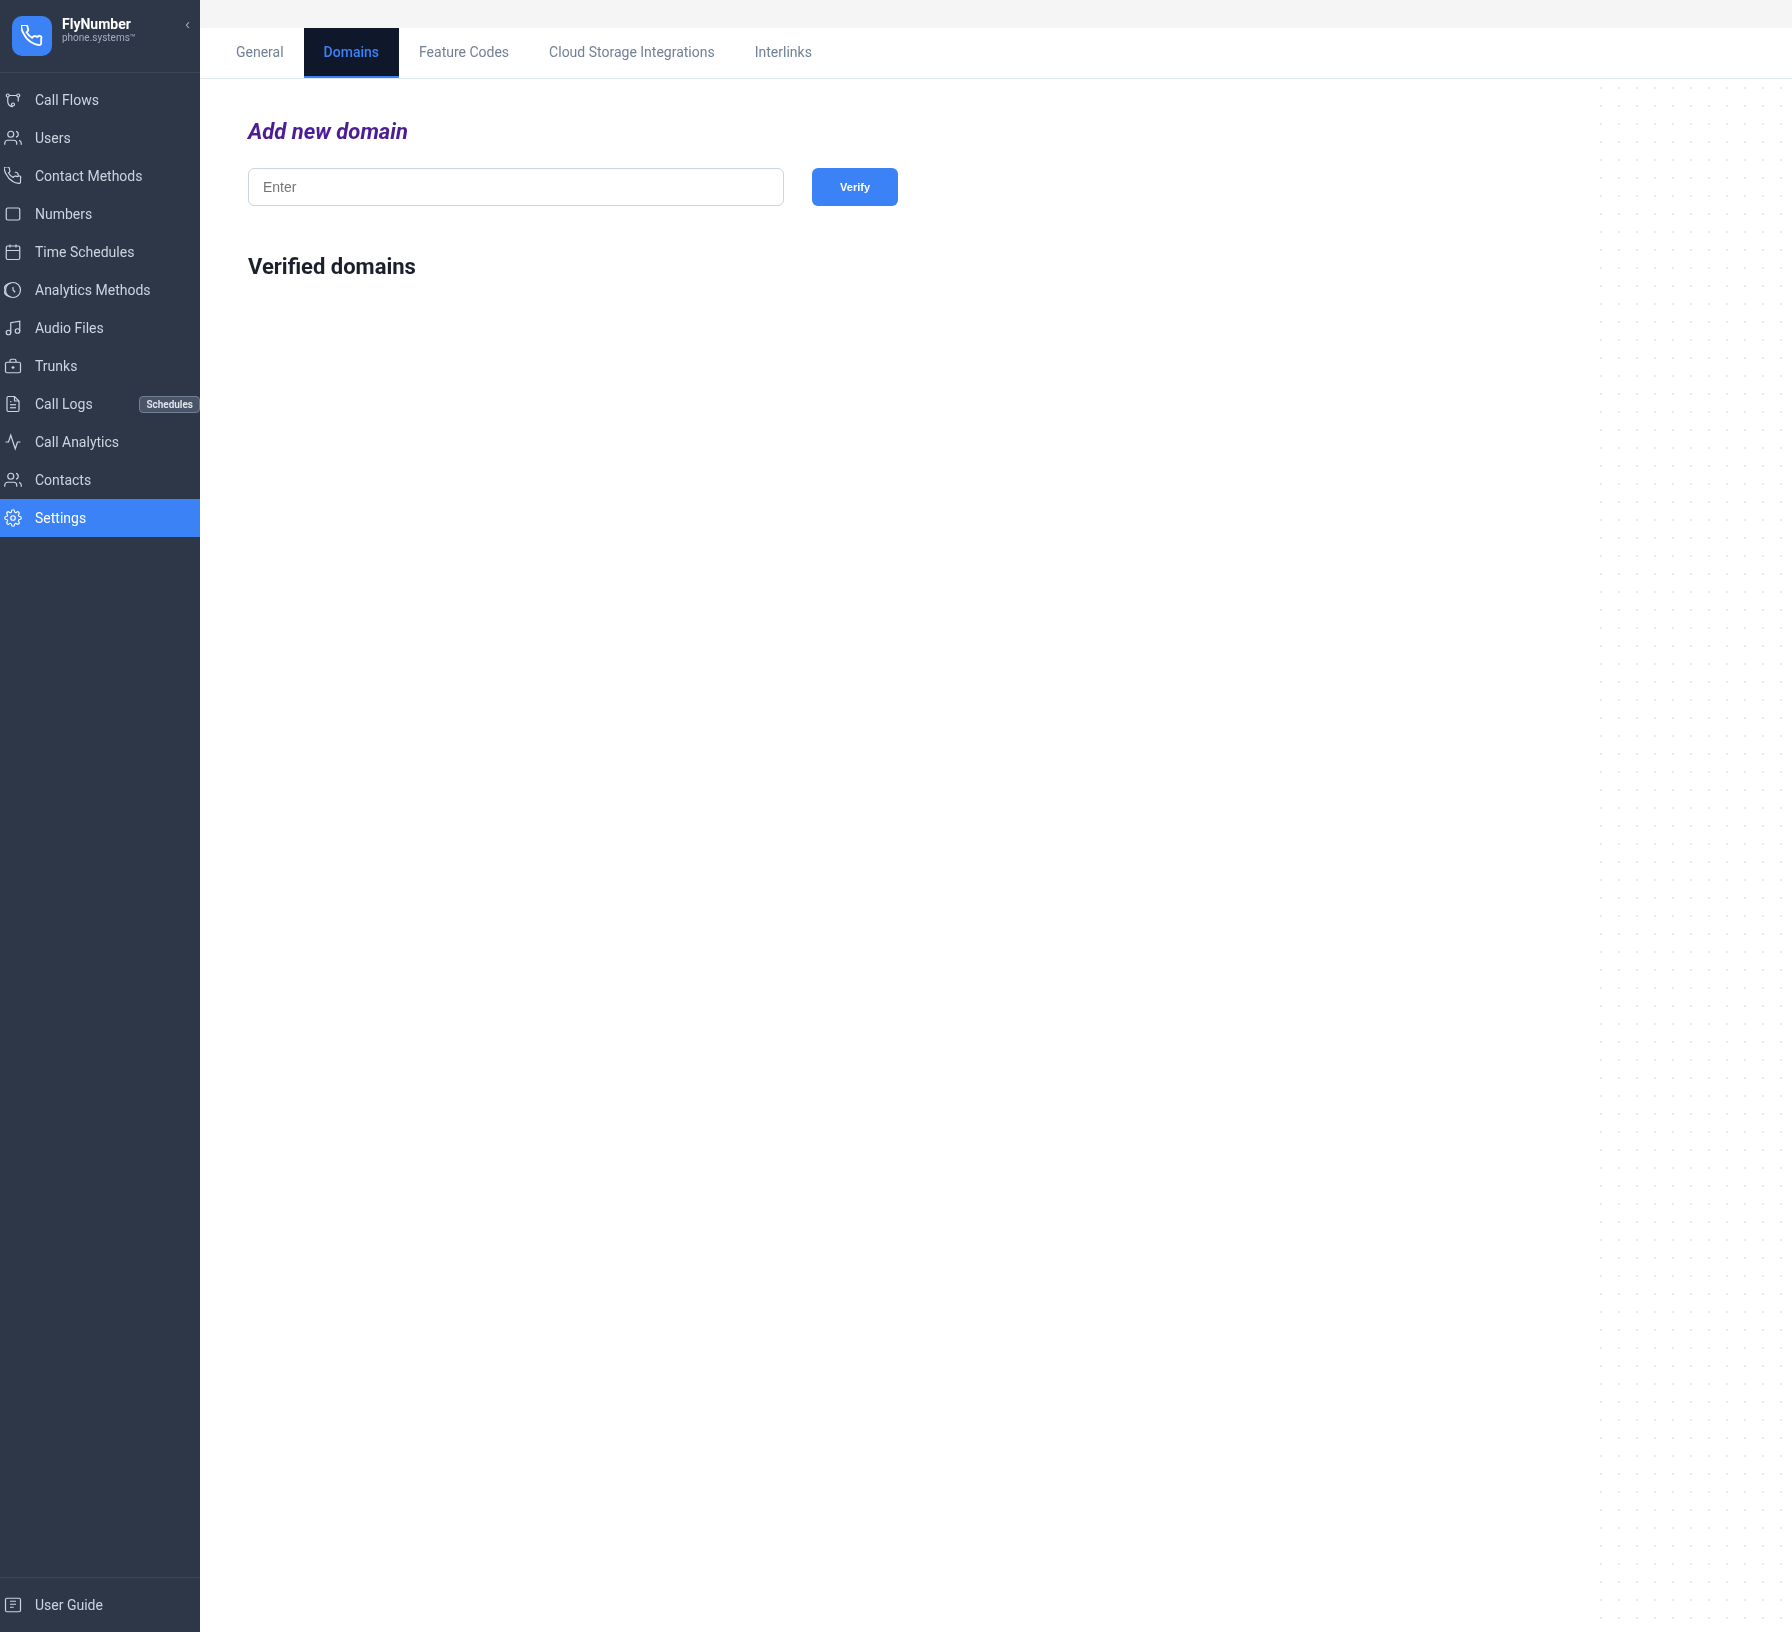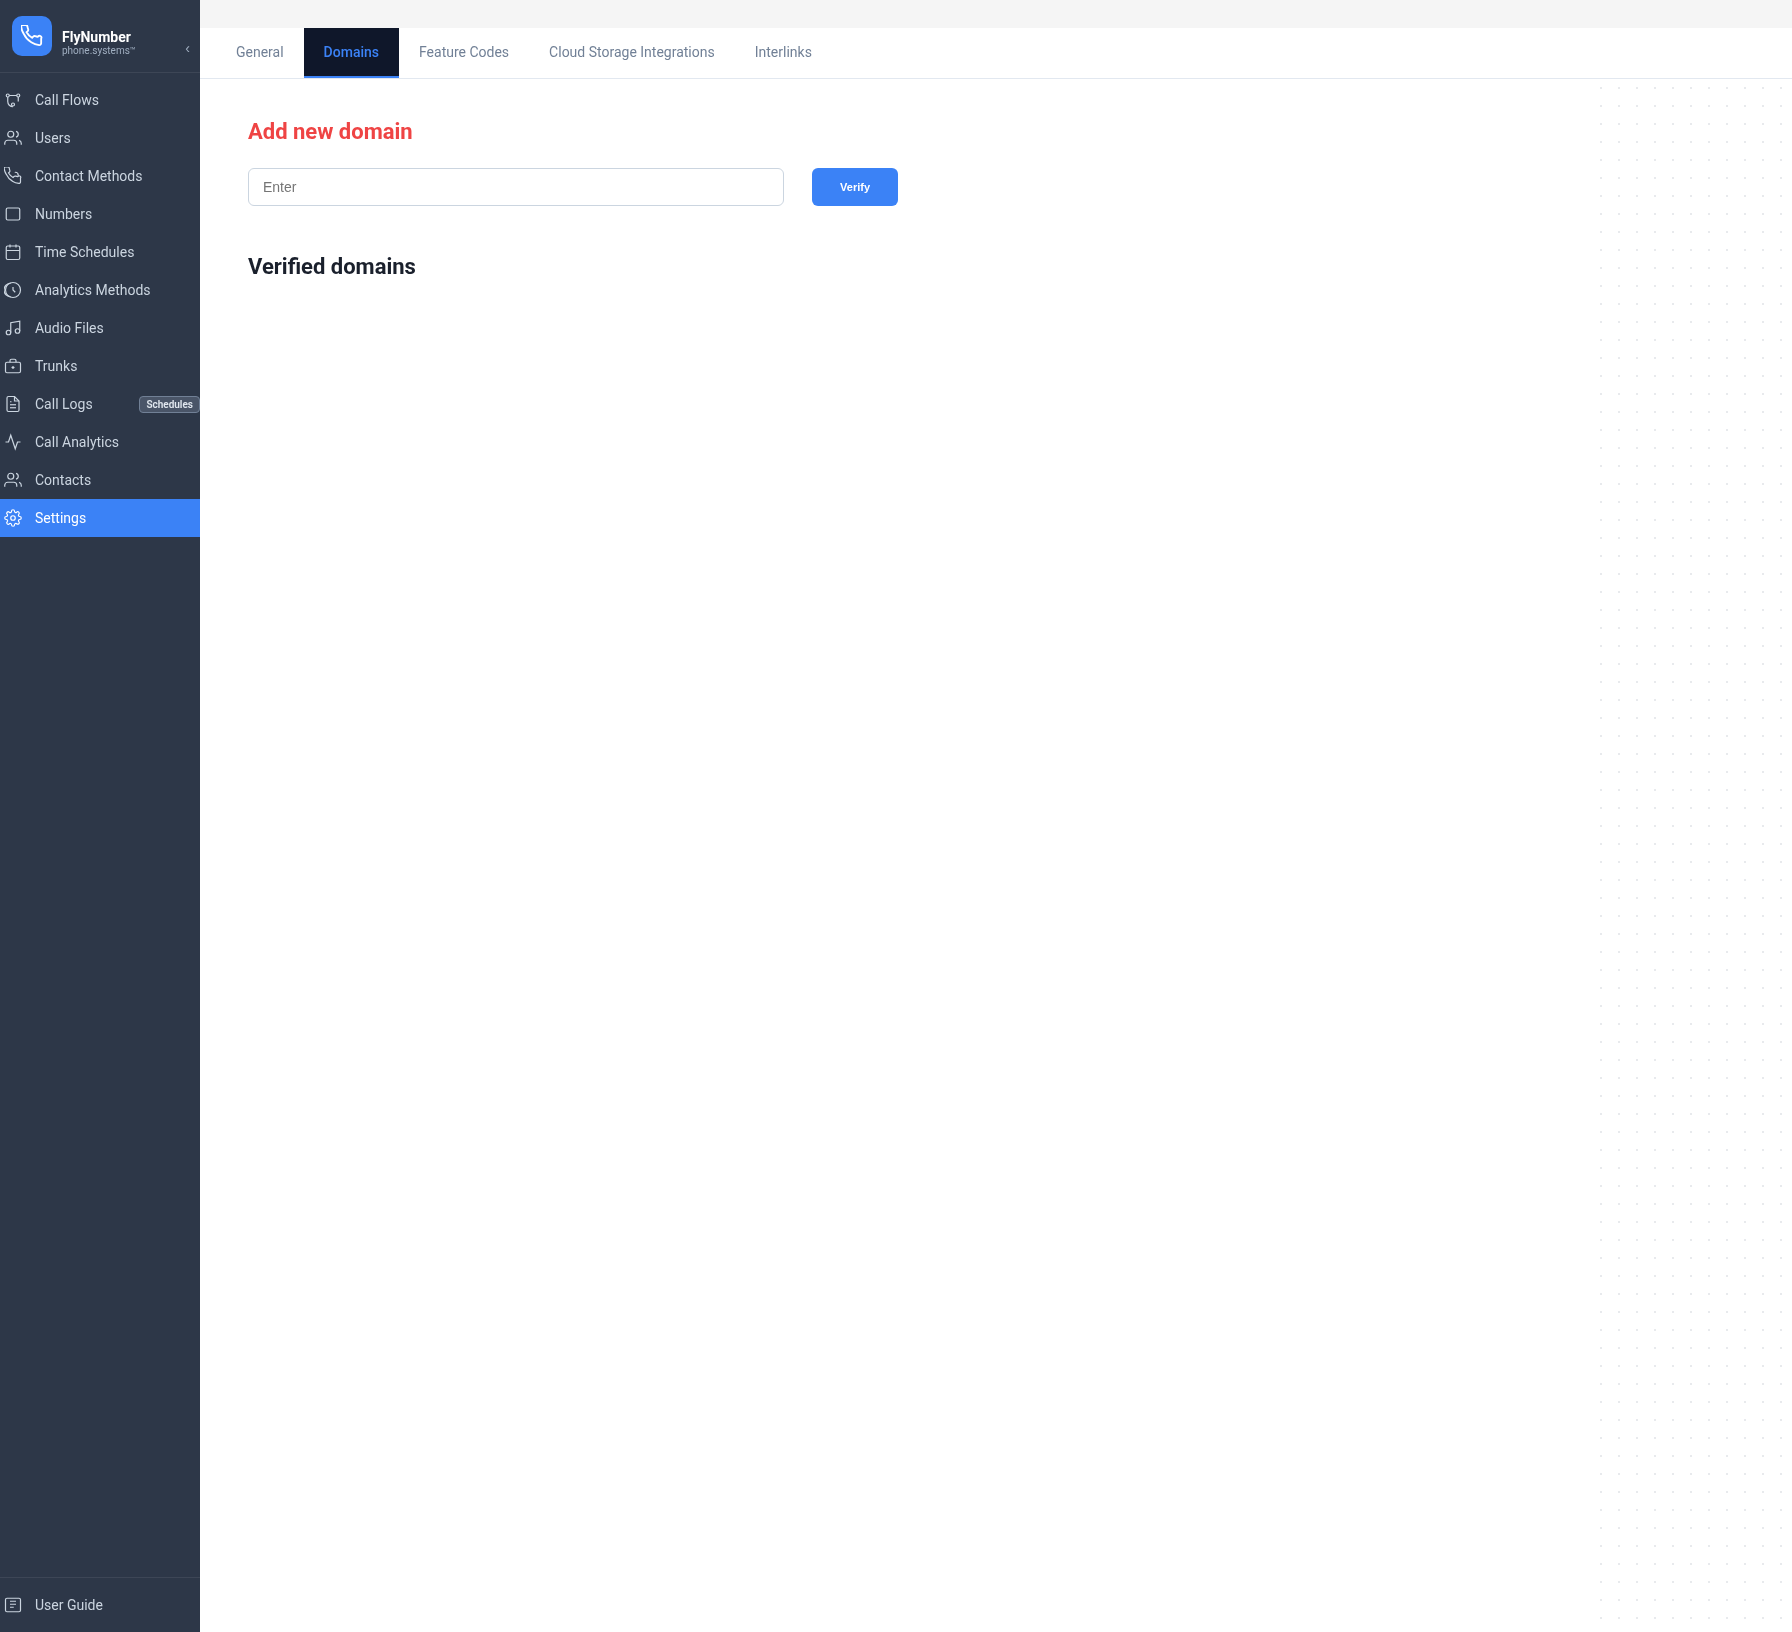--- a/index.html
+++ b/index.html
@@ -10,21 +10,21 @@
       width: 200px;
       min-width: 200px;
       background: #2d3748;
       color: #fff;
       display: flex;
       flex-direction: column;
       height: 100%;
     }
     .sidebar-header {
       display: flex;
-      align-items: flex-end;
+      align-items: flex-start;
       padding: 16px 12px;
       gap: 10px;
       border-bottom: 1px solid rgba(255,255,255,0.08);
       position: relative;
     }
     .sidebar-logo {
       width: 40px;
       height: 40px;
       background: #3b82f6;
       border-radius: 10px;
@@ -117,22 +117,23 @@
       width: 200px;
       pointer-events: none;
       background-image: radial-gradient(circle, #d1d5db 1px, transparent 1px);
       background-size: 18px 18px;
       opacity: 0.5;
     }
 
     .section-title {
       font-size: 22px;
       font-weight: 700;
-      color: #ef4444;
+      color: #4c1d95;
       margin-bottom: 24px;
+      font-style: italic;
     }
 
     .add-domain-row {
       display: flex;
       gap: 28px;
       margin-bottom: 48px;
       max-width: 650px;
     }
     .domain-input {
       flex: 1;

